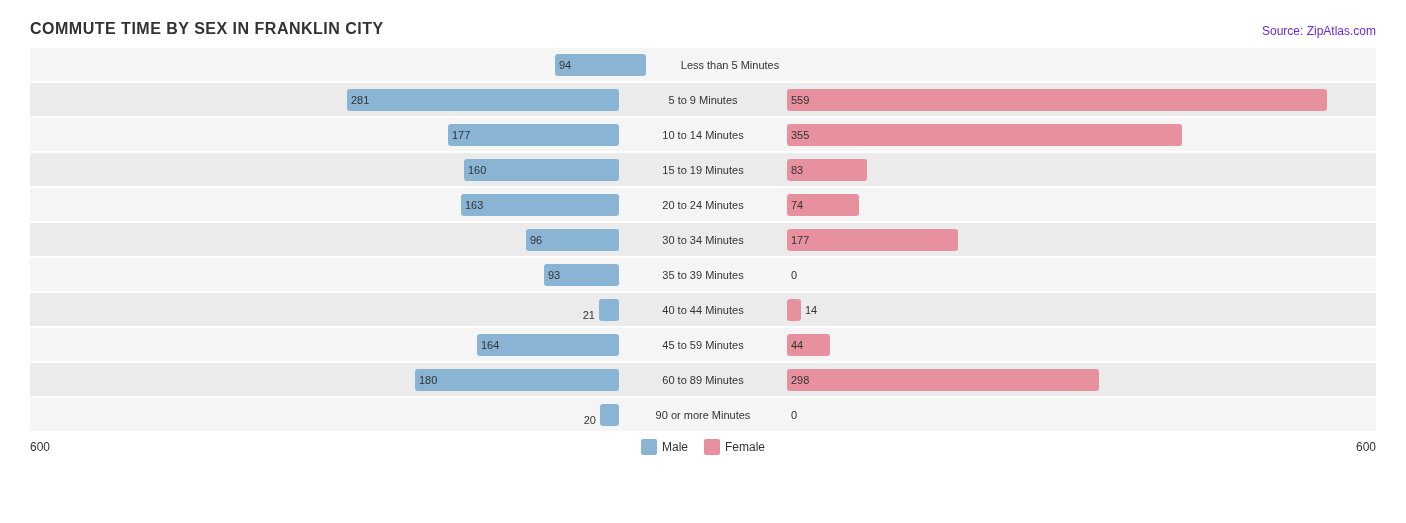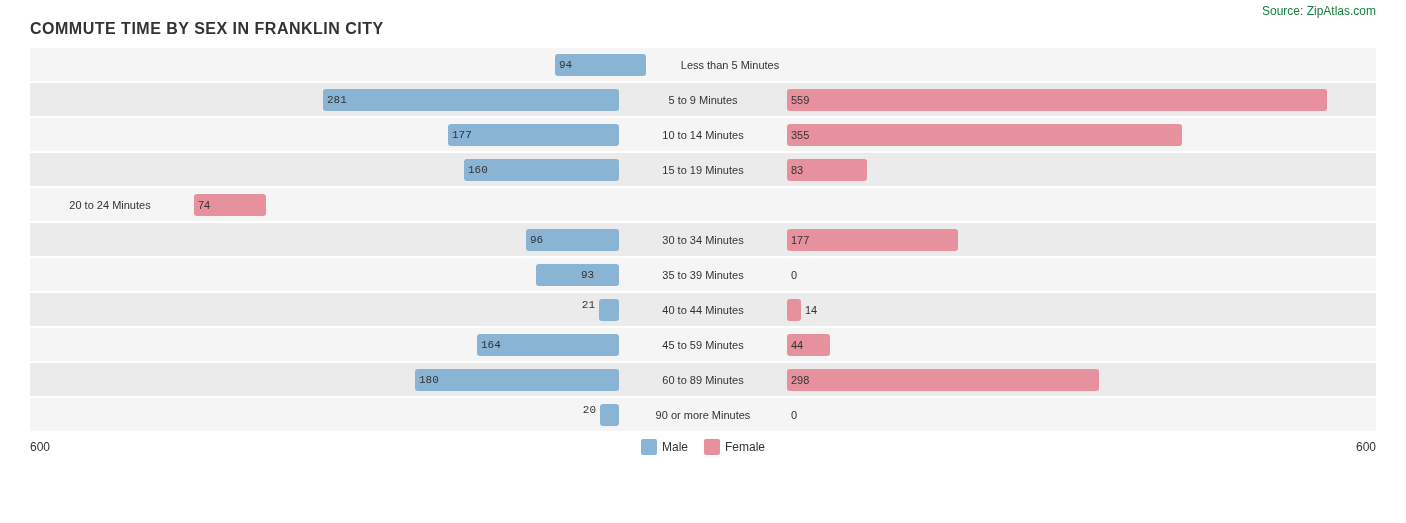--- a/index.html
+++ b/index.html
@@ -13,48 +13,47 @@
     .chart-title {
       font-size: 16px;
       font-weight: bold;
       text-transform: uppercase;
       color: #333;
       margin-bottom: 6px;
       letter-spacing: 0.5px;
     }
     .source {
       position: absolute;
-      top: 4px;
+      top: 24px;
       right: 30px;
       font-size: 12px;
-      color: #15803d;
+      color: #6d28d9;
     }
     .chart-area {
       position: relative;
       margin-top: 10px;
     }
     .row {
       display: flex;
       align-items: center;
       height: 33px;
       margin-bottom: 2px;
     }
     .row:nth-child(odd) {
       background: #f5f5f5;
     }
     .row:nth-child(even) {
       background: #ebebeb;
     }
     .left-section {
       width: 620px;
       display: flex;
-      align-items: flex-start;
+      align-items: flex-end;
       justify-content: flex-end;
       padding-right: 4px;
-      font-family: Liberation Mono, monospace;
     }
     .right-section {
       width: 620px;
       display: flex;
       align-items: center;
       padding-left: 4px;
     }
     .label-center {
       width: 160px;
       text-align: center;
@@ -137,21 +136,21 @@
 
       <div class="bar-blue" style="width:91px;">
         <span class="val-on-bar">94</span>
       </div>
     </div>
     <div class="label-center">Less than 5 Minutes</div>
   </div>
       <div class="row">
     <div class="left-section">
 
-      <div class="bar-blue" style="width:296px;">
+      <div class="bar-blue" style="width:272px;">
         <span class="val-on-bar">281</span>
       </div>
     </div>
     <div class="label-center">5 to 9 Minutes</div>
     <div class="right-section">
       <div class="bar-pink" style="width:540px;">
         <span class="val-on-bar">559</span>
       </div>
 
     </div>
@@ -180,20 +179,26 @@
     </div>
     <div class="label-center">15 to 19 Minutes</div>
     <div class="right-section">
       <div class="bar-pink" style="width:80px;">
         <span class="val-on-bar">83</span>
       </div>
 
     </div>
   </div>
       <div class="row">
+    <div class="left-section">
+
+      <div class="bar-blue" style="width:158px;">
+        <span class="val-on-bar">163</span>
+      </div>
+    </div>
     <div class="label-center">20 to 24 Minutes</div>
     <div class="right-section">
       <div class="bar-pink" style="width:72px;">
         <span class="val-on-bar">74</span>
       </div>
 
     </div>
   </div>
       <div class="row">
     <div class="left-section">
@@ -206,21 +211,21 @@
     <div class="right-section">
       <div class="bar-pink" style="width:171px;">
         <span class="val-on-bar">177</span>
       </div>
 
     </div>
   </div>
       <div class="row">
     <div class="left-section">
 
-      <div class="bar-blue" style="width:83px;padding-left:41px;">
+      <div class="bar-blue" style="width:75px;">
         <span class="val-on-bar">93</span>
       </div>
     </div>
     <div class="label-center">35 to 39 Minutes</div>
     <div class="right-section">
       <div class="bar-pink" style="width:0px;">
         
       </div>
       <span class="val-right">0</span>
     </div>

